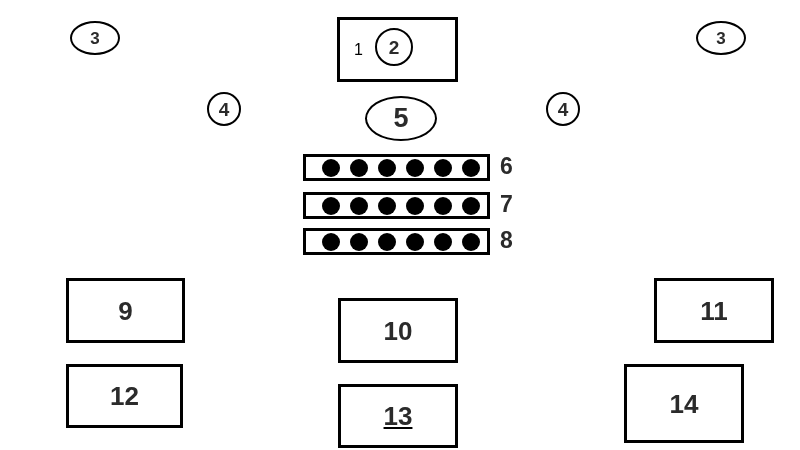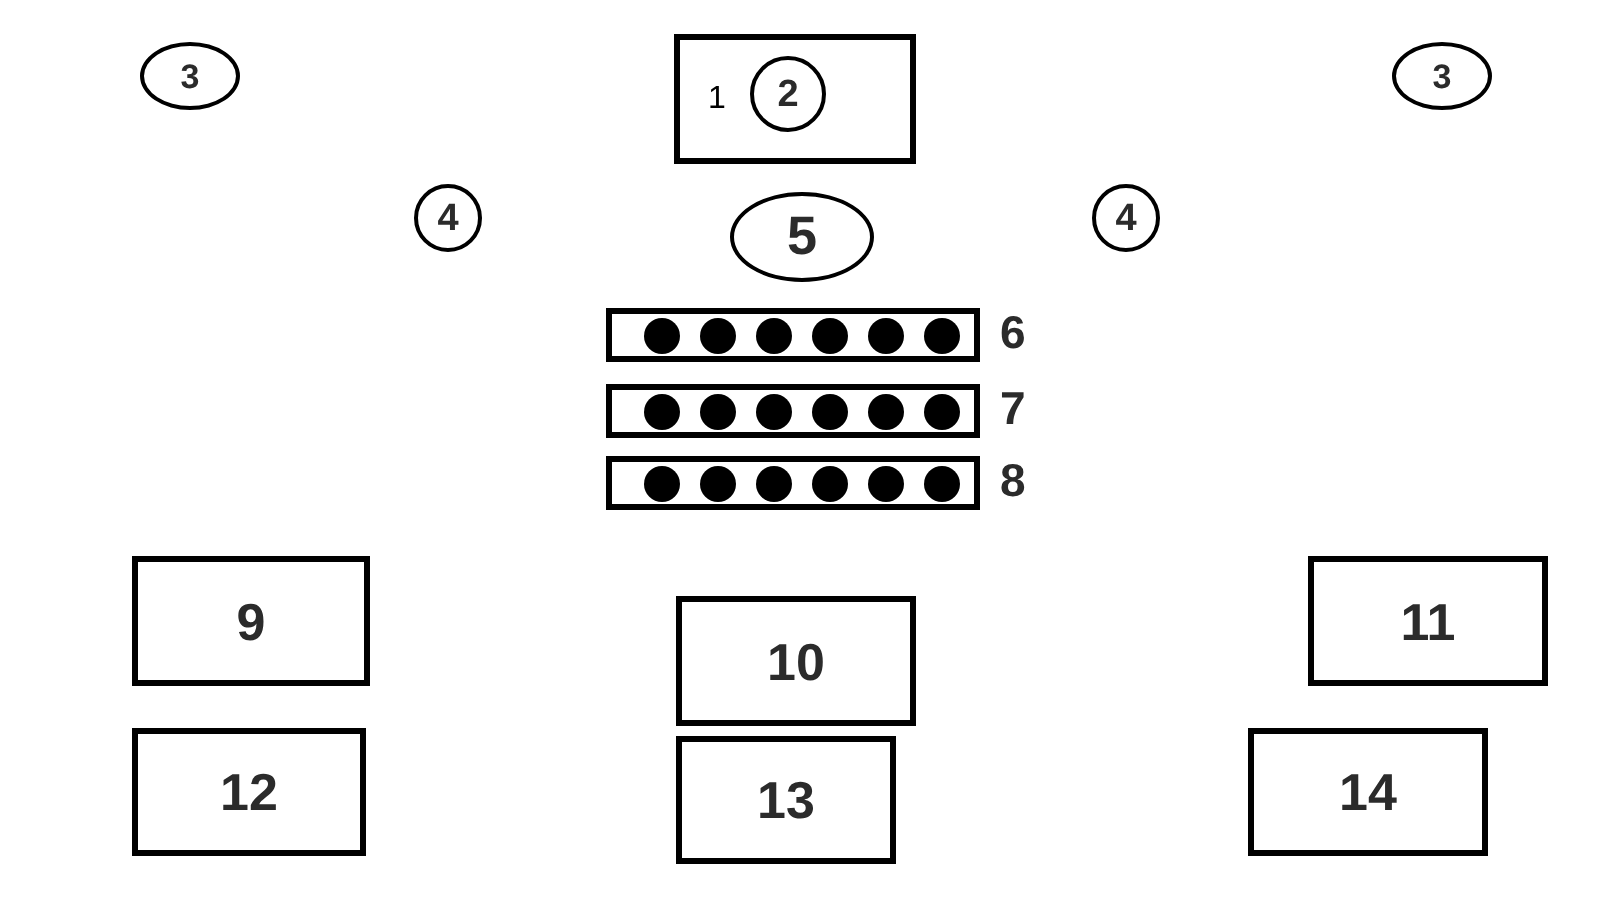--- a/index.html
+++ b/index.html
@@ -165,21 +165,21 @@
       </div>
       <div class="node rect-box" style="left: 338px; top: 278px; width: 120px; height: 65px; margin-top: 20px;">
         <span class="num">10</span>
       </div>
       <div class="node rect-box" style="left: 624px; top: 278px; width: 120px; height: 65px; margin-left: 30px;">
         <span class="num">11</span>
       </div>
       <div class="node rect-box" style="left: 66px; top: 364px; width: 117px; height: 64px;">
         <span class="num">12</span>
       </div>
-      <div class="node rect-box" style="left: 338px; top: 368px; width: 110px; height: 64px;">
+      <div class="node rect-box" style="left: 338px; top: 384px; width: 120px; height: 64px; text-decoration: underline;">
         <span class="num">13</span>
       </div>
-      <div class="node rect-box" style="left: 624px; top: 364px; width: 120px; height: 64px;">
+      <div class="node rect-box" style="left: 624px; top: 364px; width: 120px; height: 79px;">
         <span class="num">14</span>
       </div>
     </div>
 
 </div>
 
 </body></html>

